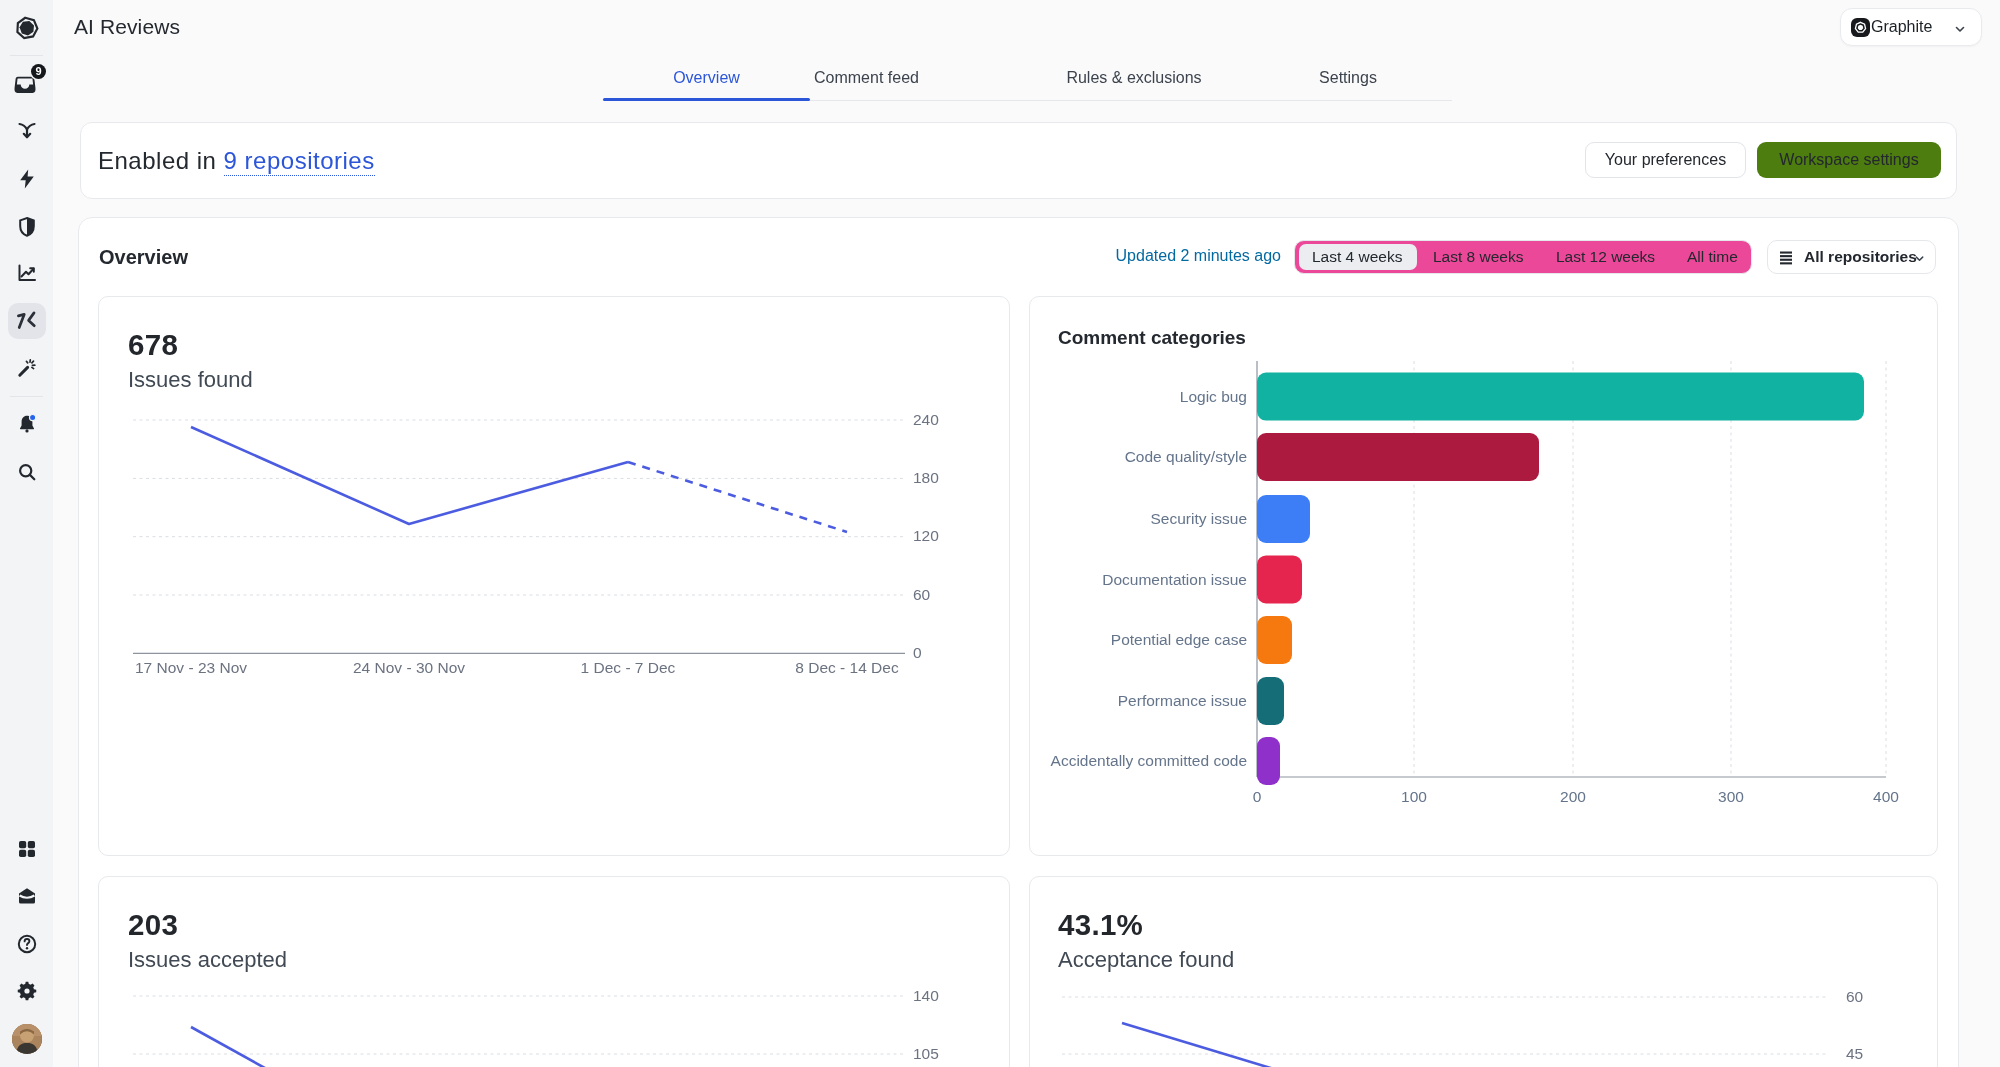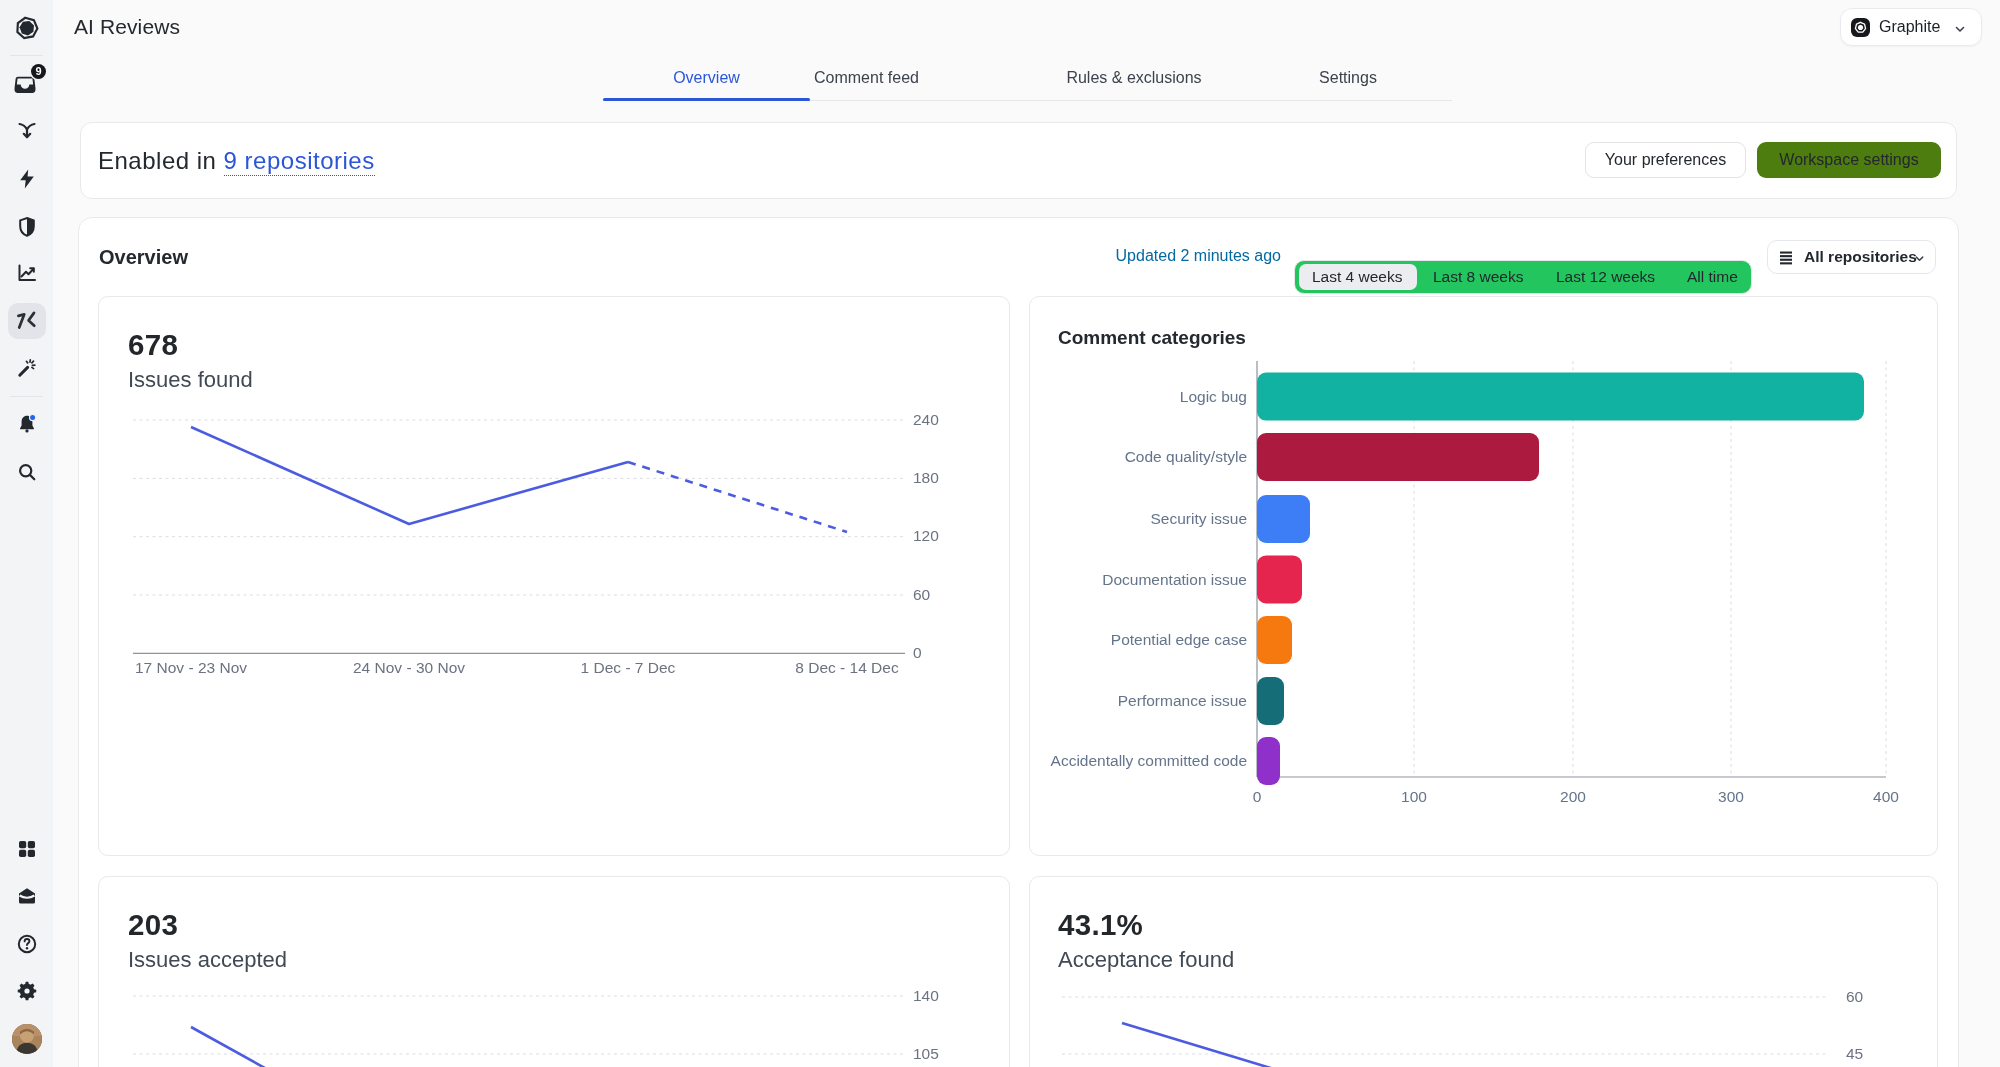--- a/index.html
+++ b/index.html
@@ -8,30 +8,30 @@
 .abs { position:absolute; }
 .sidebar { position:absolute; left:0; top:0; width:53px; height:1067px; background:#f3f4f6; }
 .sdiv { position:absolute; left:10px; width:33px; height:1px; background:#e3e5e8; }
 .icon { position:absolute; left:15px; width:24px; height:24px; }
 .pill { position:absolute; left:8px; top:303px; width:38px; height:36px; background:#e3e4e9; border-radius:10px; }
 .badge { position:absolute; left:31px; top:64px; width:15px; height:15px; background:#14171c; border-radius:50%; box-shadow:0 0 0 1.5px #f3f4f6; color:#fff; font-size:11px; font-weight:700; text-align:center; line-height:15px; }
 .avatar { position:absolute; left:12px; top:1024px; width:30px; height:30px; border-radius:50%; background:radial-gradient(circle at 45% 35%, #c9a27a 0%, #a87b52 40%, #4a3c33 75%, #33302e 100%); overflow:hidden; }
 .title { position:absolute; left:74px; top:15px; font-size:21px; font-weight:500; color:#242930; letter-spacing:0.1px; }
 .gbtn { position:absolute; left:1840px; top:8px; width:142px; height:38px; background:#fff; border:1px solid #e8eaed; border-radius:12px; box-shadow:0 1px 2px rgba(0,0,0,0.04); }
 .gbtn .gsq { position:absolute; left:10px; top:9px; width:19px; height:19px; background:#17191d; border-radius:6px; }
-.gbtn .gtxt { position:absolute; left:38px; top:9px; font-size:16px; font-weight:500; color:#1b2026;text-align:right; }
+.gbtn .gtxt { position:absolute; left:30px; top:9px; font-size:16px; font-weight:500; color:#1b2026;text-align:right; }
 .tab { position:absolute; top:69px; font-size:16px; color:#3c434d; }
 .tabline { position:absolute; left:603px; top:100px; width:849px; height:1px; background:#e5e7eb; }
 .tabactive { position:absolute; left:603px; top:98px; width:207px; height:3px; background:#2c56d8; border-radius:2px; }
 .card { position:absolute; background:#fff; border:1px solid #e7e9ec; border-radius:12px; }
 .btn { position:absolute; height:36px; border-radius:9px; font-size:16px; font-weight:500; color:#23272e; text-align:center; }
 .bignum { font-size:29.5px; font-weight:600; color:#23272c; letter-spacing:0.3px; }
 .subt { font-size:22px; color:#414a54; }
 .ctitle { font-size:19px; font-weight:600; color:#242930; }
-.seg { position:absolute; left:1294px; top:240px; width:458px; height:34px; background:#22c55e; border:1px solid #e5e7eb; border-radius:10px;margin-top:20px; }
+.seg { position:absolute; left:1294px; top:240px; width:458px; height:34px; background:#ec4899; border:1px solid #e5e7eb; border-radius:10px; }
 .segsel { position:absolute; left:4px; top:3px; width:118px; height:26px; background:#ebedf0; border-radius:7px; }
 .segt { position:absolute; top:7px; font-size:15.5px; color:#23272e; white-space:nowrap; }
 .drop { position:absolute; left:1767px; top:240px; width:169px; height:34px; background:#fff; border:1px solid #e5e7eb; border-radius:10px; }
 svg text { font-family:"Liberation Sans", sans-serif; }
 </style>
 </head>
 <body>
 
 <div class="sidebar">
   <svg class="icon" style="top:15px;left:14px;width:26px;height:26px" viewBox="0 0 24 24">

